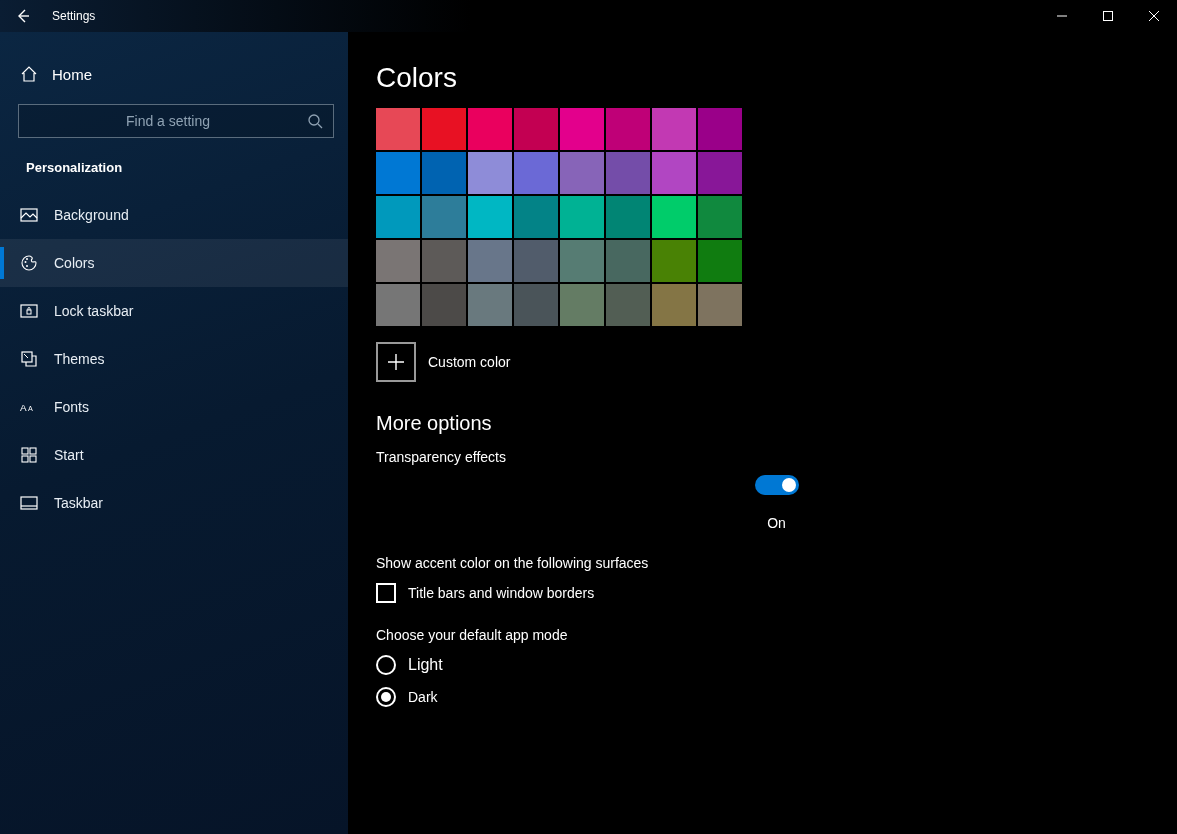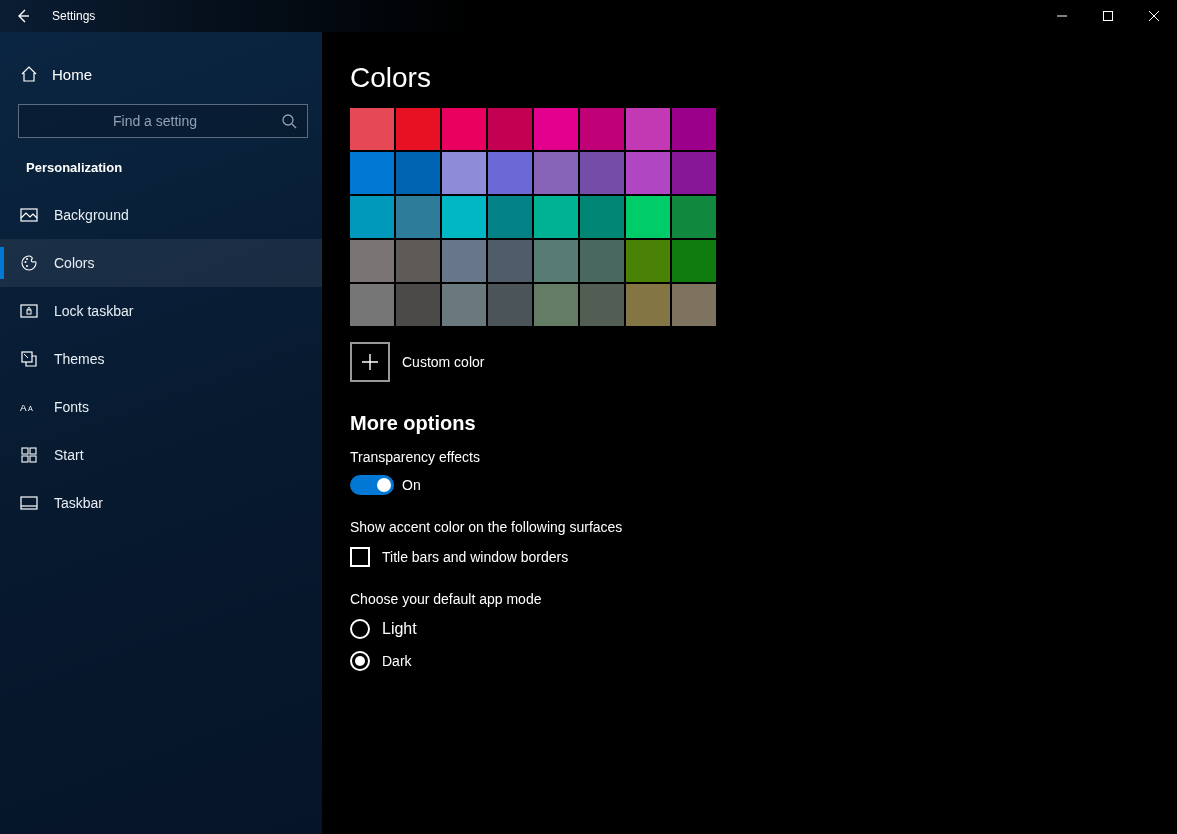--- a/index.html
+++ b/index.html
@@ -10,21 +10,21 @@
   .titlebar { height: 32px; display: flex; align-items: center; background: linear-gradient(to right, #0a1d33, #000 40%); }
   .titlebar .back { width: 46px; height: 32px; display:flex; align-items:center; justify-content:center; }
   .titlebar .appname { font-size: 12px; color: #fff; margin-left: 6px; }
   .titlebar .spacer { flex: 1; }
   .winbtn { width: 46px; height: 32px; display:flex; align-items:center; justify-content:center; }
   .winbtn svg { stroke: #fff; }
 
   .body-row { flex:1; display:flex; height: calc(834px - 32px); }
 
   
-  .sidebar { width: 322px; background: linear-gradient(160deg, #0b2642 0%, #071a30 50%, #061428 100%); display:flex; flex-direction:column; padding-top: 20px; }
+  .sidebar { width: 348px; background: linear-gradient(160deg, #0b2642 0%, #071a30 50%, #061428 100%); display:flex; flex-direction:column; padding-top: 20px; }
   .home-row { display:flex; align-items:center; height:44px; padding-left: 20px; gap: 14px; font-size: 15px; }
   .searchbox { margin: 8px 14px 0 18px; height: 34px; border: 1px solid #5a6c7d; background: rgba(0,0,0,0.15); display:flex; align-items:center; padding: 0 10px; }
   .searchbox input { flex:1; background: transparent; border: none; outline: none; color: #fff; font-size: 14px; text-align: center; }
   .searchbox input::placeholder { color: #8fa2b3; }
   .search-icon { width:16px; height:16px; }
 
   .category-title { font-size: 13px; font-weight: 600; color: #fff; padding: 22px 0 6px 26px; }
 
   .navlist { margin-top: 10px; }
   .navitem { display:flex; align-items:center; height:48px; padding-left: 20px; gap: 16px; font-size: 14px; color: #e8eef4; position: relative; }
@@ -35,25 +35,25 @@
   
   .main { flex:1; background:#000; padding: 30px 0 30px 28px; overflow:auto; color:#fff; }
   .page-title { font-size: 28px; font-weight: 300; margin-bottom: 14px; }
 
   .color-grid { display:grid; grid-template-columns: repeat(8, 44px); grid-auto-rows: 42px; gap: 2px; width: fit-content; }
   .swatch { width:44px; height:42px; }
 
   .custom-color-row { margin-top: 16px; display:flex; align-items:center; gap: 12px; }
   .custom-color-btn { width:40px; height:40px; border:2px solid #999; display:flex; align-items:center; justify-content:center; }
 
-  .section-title { font-size: 20px; font-weight: 700; margin-top: 30px; margin-bottom: 14px; }
+  .section-title { font-size: 20px; font-weight: 400; margin-top: 30px; margin-bottom: 14px; }
 
   .label-sm { font-size: 14px; color:#fff; margin-top: 8px; }
 
-  .toggle-row { display:flex; align-items:center; gap: 8px; margin-top: 10px; }
+  .toggle-row { display:flex; align-items:center; gap: 20px; margin-top: 10px; flex-direction: column; }
   .toggle { width:44px; height:20px; border-radius:10px; background:#0078d4; position:relative; }
   .toggle .knob { position:absolute; right:3px; top:3px; width:14px; height:14px; border-radius:50%; background:#fff; }
 
   .check-row { display:flex; align-items:center; gap:12px; margin-top:12px; }
   .checkbox { width:20px; height:20px; border:2px solid #fff; display:flex; align-items:center; justify-content:center; }
   .checkbox.checked { background:#0078d4; border-color:#0078d4; }
 
   .radio-row { display:flex; align-items:center; gap:12px; margin-top:12px; }
   .radio { width:20px; height:20px; border-radius:50%; border:2px solid #fff; display:flex; align-items:center; justify-content:center; }
   .radio.selected .dot { width:10px; height:10px; border-radius:50%; background:#fff; }

